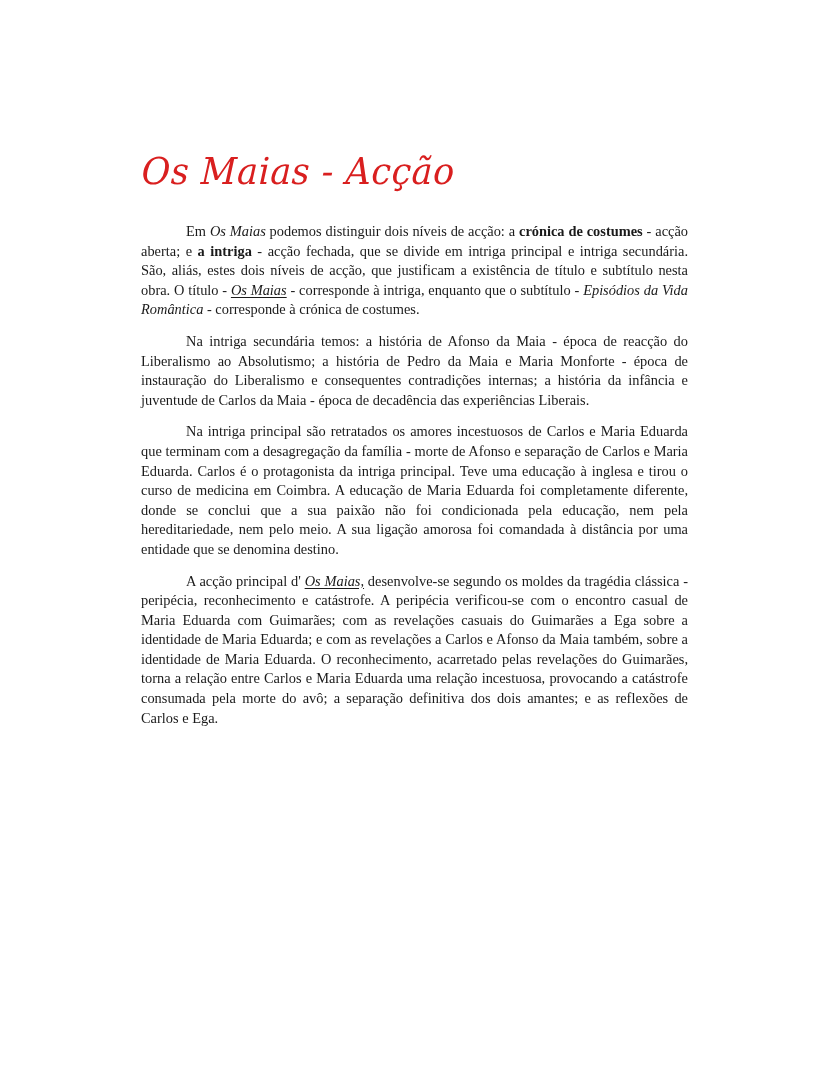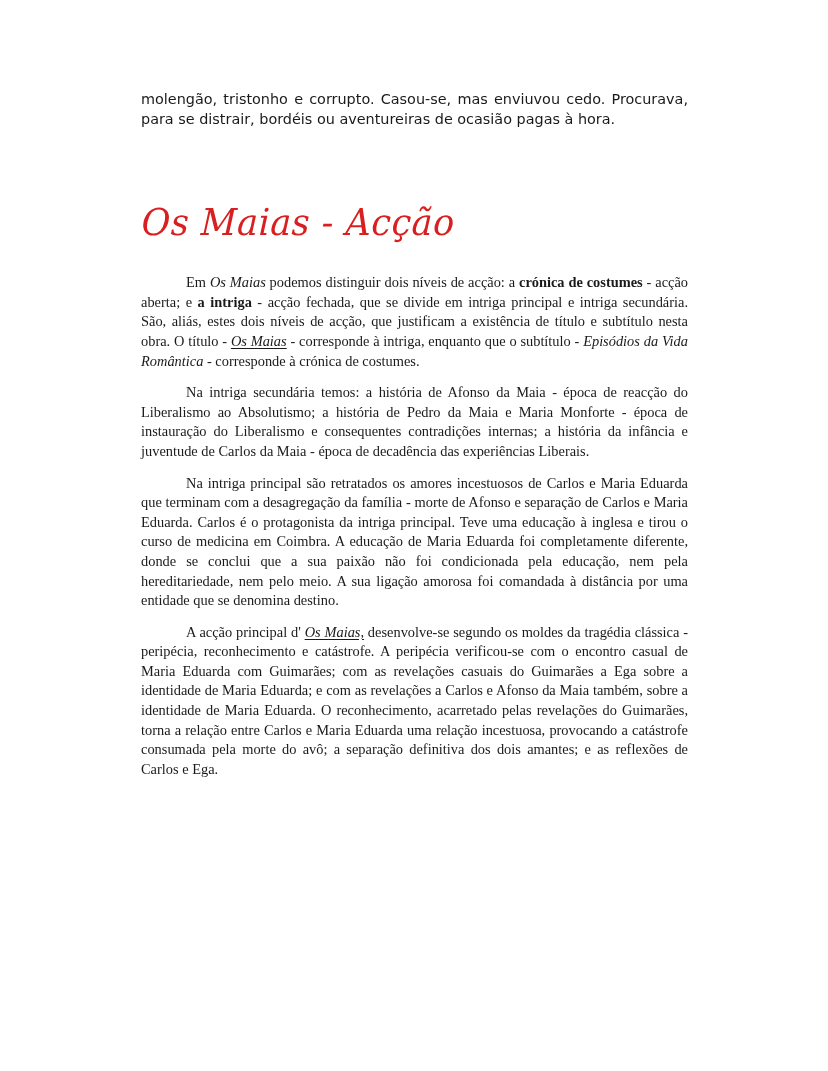--- a/index.html
+++ b/index.html
@@ -83,21 +83,20 @@
   i.ital  { font-style: italic; }
   b.bold  { font-weight: bold; }
   .ital-undl { font-style: italic; text-decoration: underline; text-underline-offset: 2px; }
 </style>
 </head>
 <body>
 
 <div class="page">
   <div class="content">
 
-    <p class="body-par">molengão, tristonho e corrupto. Casou-se, mas enviuvou cedo. Procurava, para se distrair, bordéis ou aventureiras de ocasião pagas à hora.</p>
 
     <div class="gap-after-intro"></div>
 
     <div class="title-block">
       <h1 class="doc-title">Os Maias - Acção</h1>
     </div>
 
     <div class="gap-after-title"></div>
 
     <p class="body-par indented"><span>Em </span><i class="ital">Os Maias</i><span> podemos distinguir dois níveis de acção: a </span><b class="bold">crónica de costumes</b><span> - acção aberta; e </span><b class="bold">a intriga</b><span> - acção fechada, que se divide em intriga principal e intriga secundária. São, aliás, estes dois níveis de acção, que justificam a existência de título e subtítulo nesta obra. O título - </span><span class="ital-undl">Os Maias</span><span> - corresponde à intriga, enquanto que o subtítulo - </span><i class="ital">Episódios da Vida Romântica</i><span> - corresponde à crónica de costumes.</span></p>

